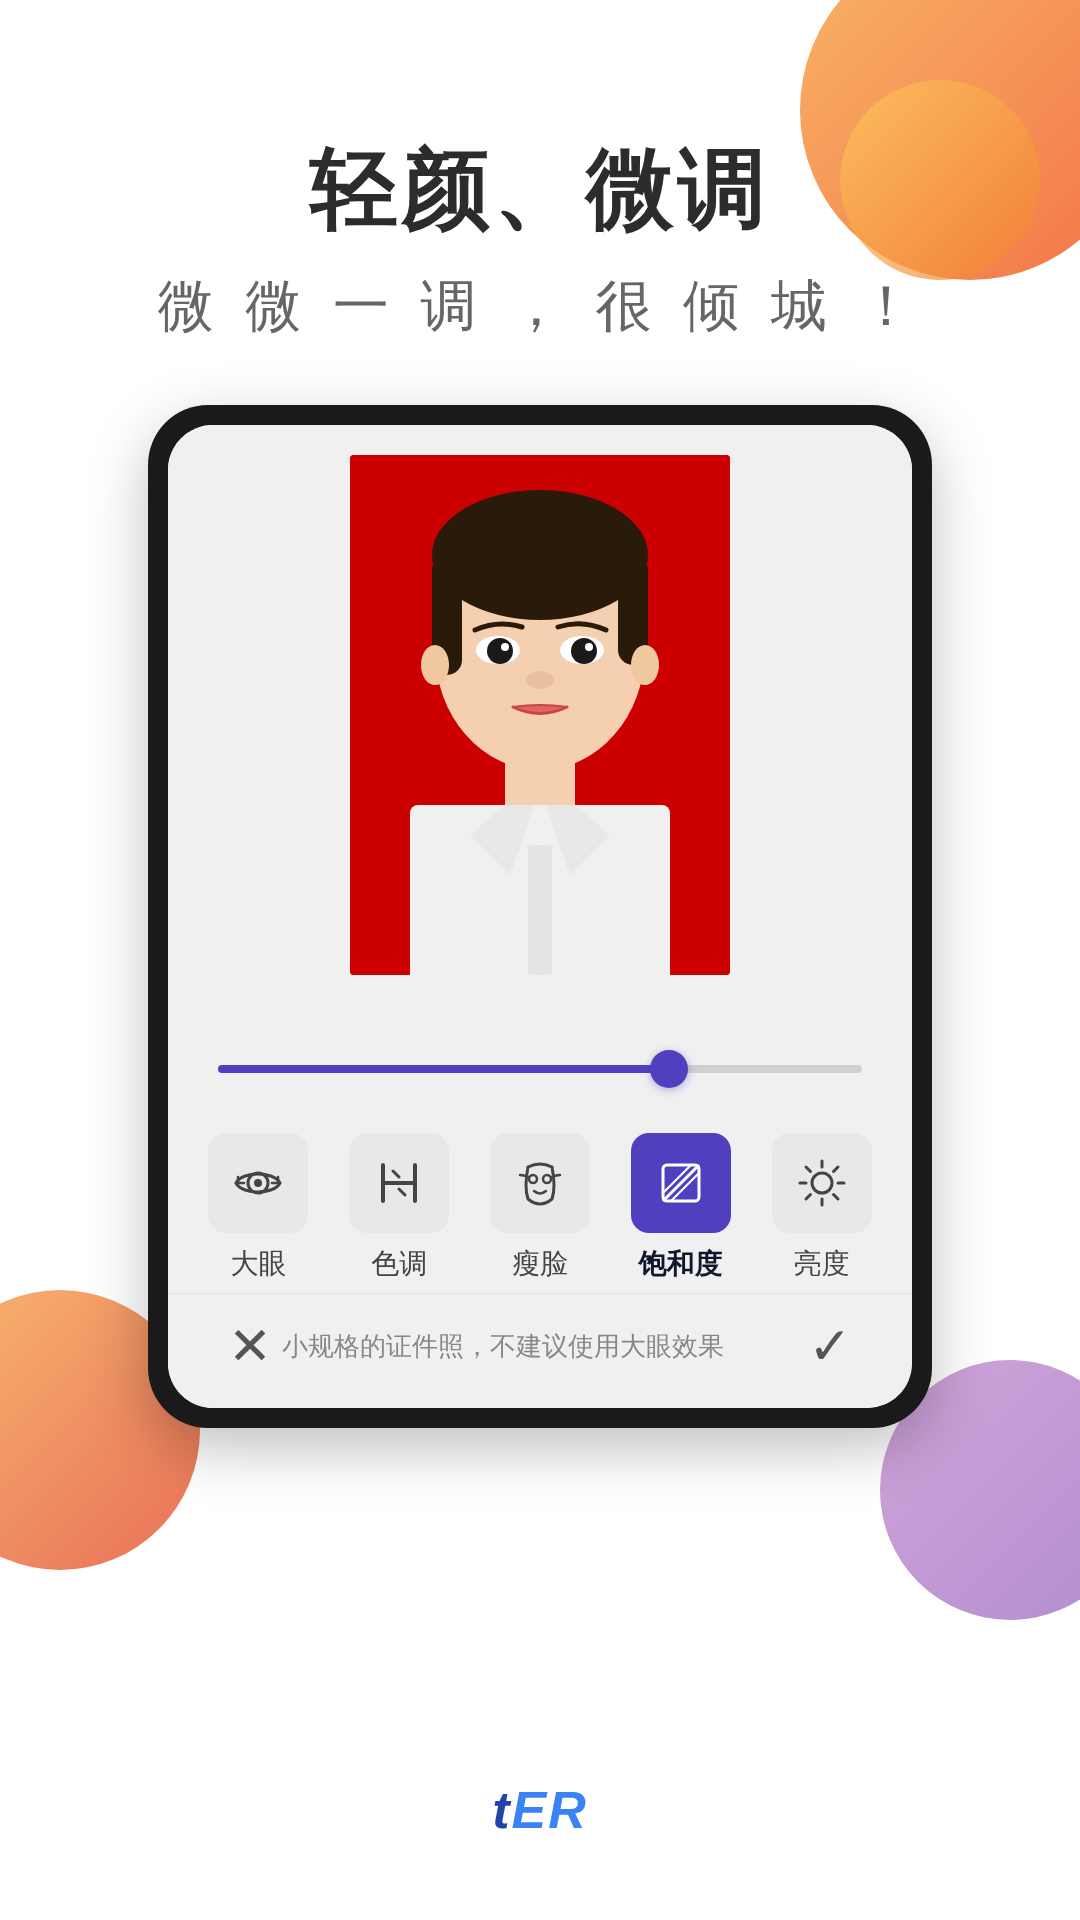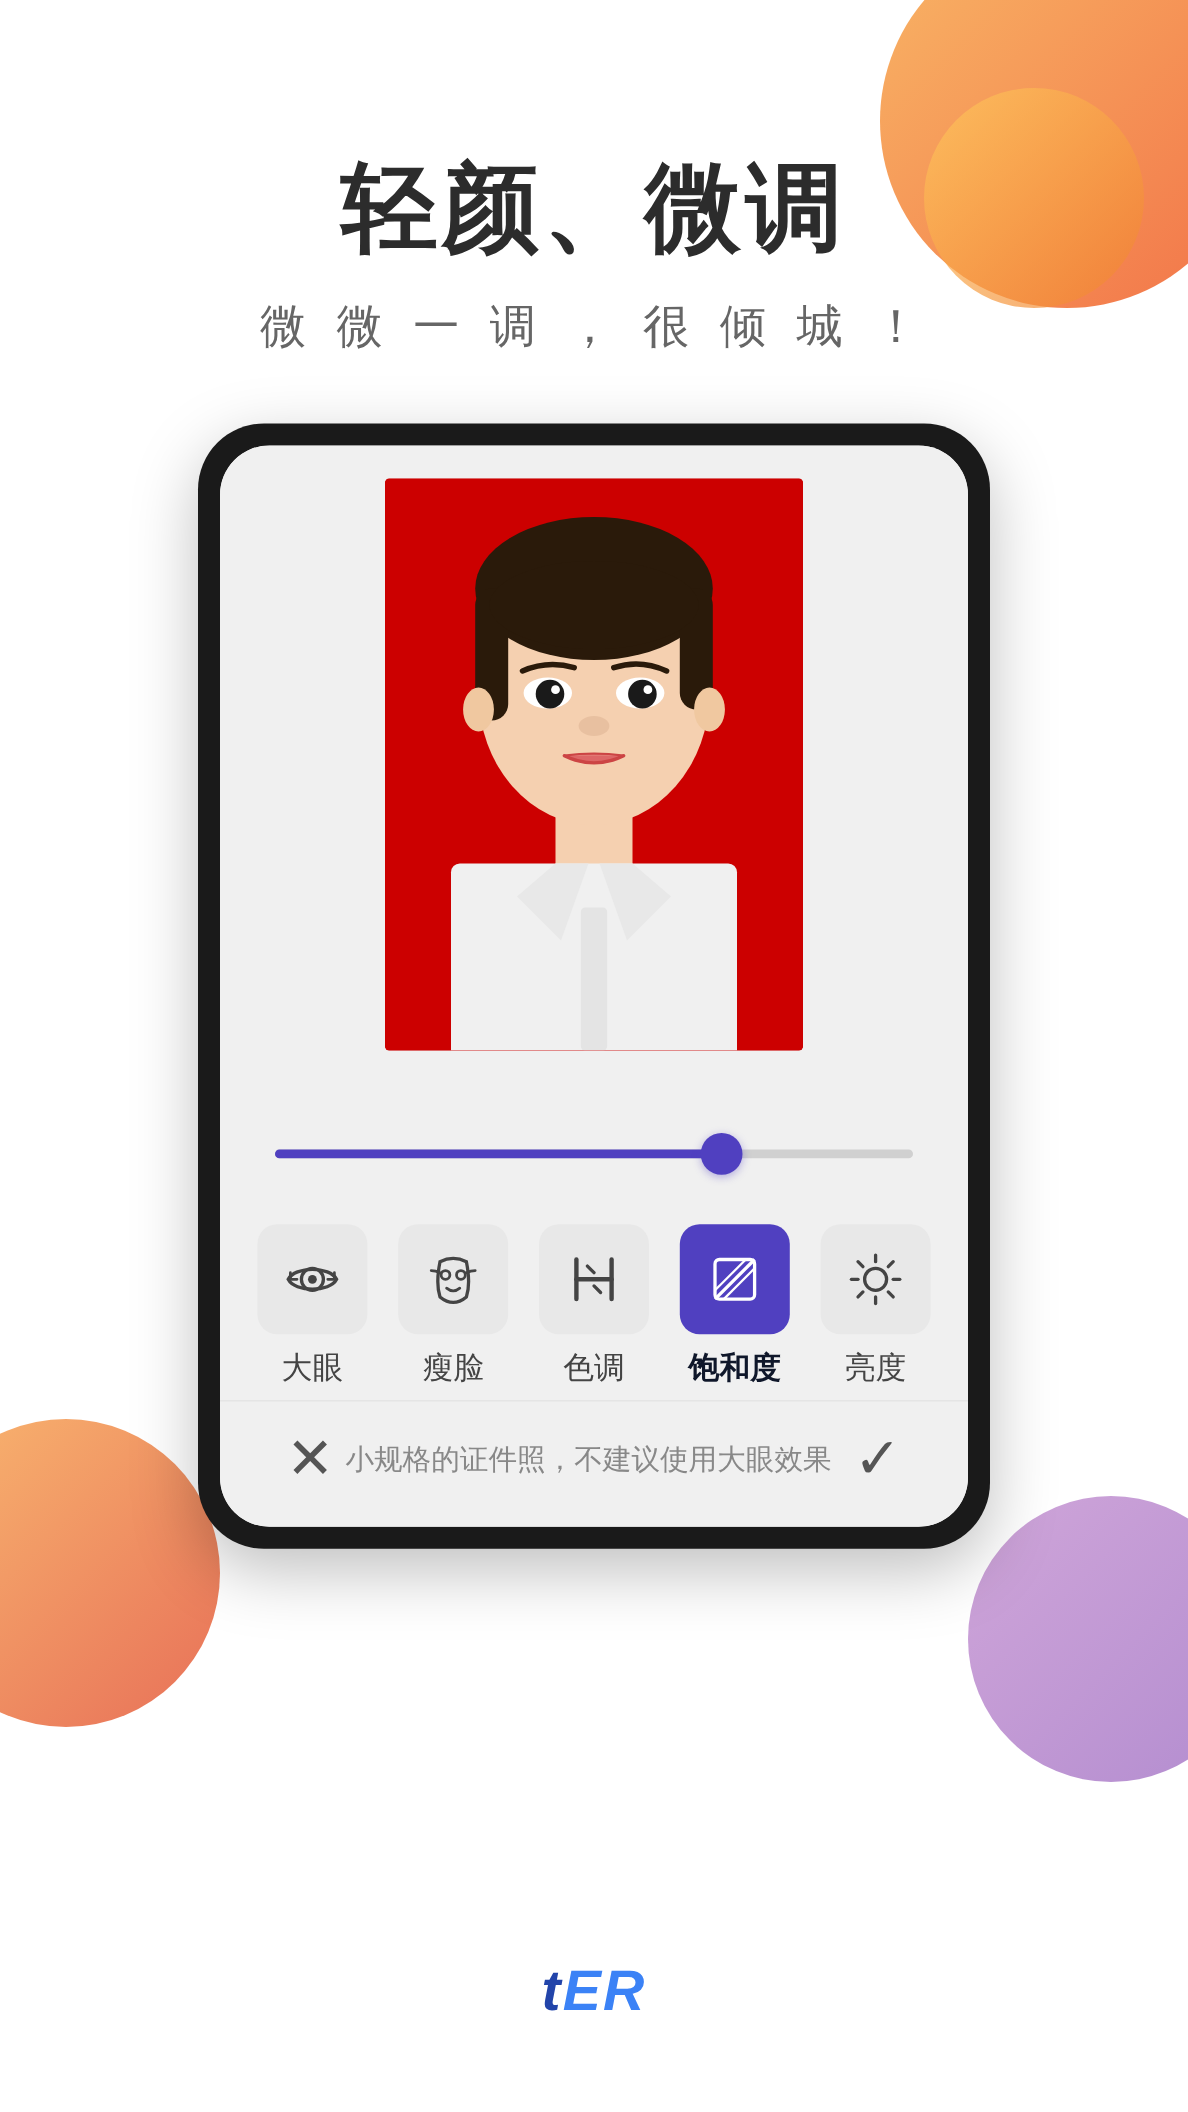--- a/index.html
+++ b/index.html
@@ -62,32 +62,32 @@
       text-align: center;
       padding-top: 130px;
     }
     .main-title {
       font-size: 88px;
       font-weight: 800;
       color: #2c2c2c;
       letter-spacing: 4px;
     }
     .sub-title {
-      font-size: 42px;
+      font-size: 56px;
       color: #666666;
       margin-top: 20px;
       letter-spacing: 8px;
     }
 
     
     .phone-wrapper {
       position: relative;
       z-index: 10;
       margin: 60px auto 0;
-      width: 720px;
+      width: 784px;
     }
     .phone-frame {
       background: #1a1a1a;
       border-radius: 60px;
       padding: 20px;
       box-shadow: 0 20px 60px rgba(0,0,0,0.25);
     }
     .phone-inner {
       background: #f0f0f0;
       border-radius: 45px;
@@ -323,49 +323,49 @@
             <svg width="52" height="52" viewBox="0 0 52 52" fill="none" xmlns="http://www.w3.org/2000/svg">
               <path d="M4 26 C10 14 42 14 48 26 C42 38 10 38 4 26Z" stroke="#444" stroke-width="3" fill="none"></path>
               <circle cx="26" cy="26" r="10" stroke="#444" stroke-width="3" fill="none"></circle>
               <circle cx="26" cy="26" r="4" fill="#444"></circle>
 
               <path d="M6 20 L6 26 L12 26" stroke="#444" stroke-width="2.5" fill="none" stroke-linecap="round"></path>
               <path d="M46 20 L46 26 L40 26" stroke="#444" stroke-width="2.5" fill="none" stroke-linecap="round"></path>
             </svg>
           </div>
           <div class="tool-label">大眼</div>
+        </div>
+
+        <div class="tool-item">
+          <div class="tool-icon-box">
+            <svg width="52" height="52" viewBox="0 0 52 52" fill="none" xmlns="http://www.w3.org/2000/svg">
+
+              <line x1="10" y1="8" x2="10" y2="44" stroke="#444" stroke-width="4" stroke-linecap="round"></line>
+              <line x1="42" y1="8" x2="42" y2="44" stroke="#444" stroke-width="4" stroke-linecap="round"></line>
+              <line x1="10" y1="26" x2="42" y2="26" stroke="#444" stroke-width="4" stroke-linecap="round"></line>
+
+              <line x1="20" y1="14" x2="26" y2="20" stroke="#444" stroke-width="3" stroke-linecap="round"></line>
+              <line x1="26" y1="32" x2="32" y2="38" stroke="#444" stroke-width="3" stroke-linecap="round"></line>
+            </svg>
+          </div>
+          <div class="tool-label">色调</div>
         </div>
 
         <div class="tool-item">
           <div class="tool-icon-box">
             <svg width="52" height="52" viewBox="0 0 52 52" fill="none" xmlns="http://www.w3.org/2000/svg">
               <path d="M14 10 Q10 30 14 42 Q26 52 38 42 Q42 30 38 10 Q26 4 14 10Z" stroke="#444" stroke-width="3" fill="none"></path>
               <circle cx="19" cy="22" r="4" stroke="#444" stroke-width="2.5" fill="none"></circle>
               <circle cx="33" cy="22" r="4" stroke="#444" stroke-width="2.5" fill="none"></circle>
               <path d="M20 34 Q26 39 32 34" stroke="#444" stroke-width="2.5" fill="none" stroke-linecap="round"></path>
               <path d="M6 18 Q10 18 14 20" stroke="#444" stroke-width="2.5" fill="none" stroke-linecap="round"></path>
               <path d="M46 18 Q42 18 38 20" stroke="#444" stroke-width="2.5" fill="none" stroke-linecap="round"></path>
             </svg>
           </div>
           <div class="tool-label">瘦脸</div>
-        </div>
-
-        <div class="tool-item">
-          <div class="tool-icon-box">
-            <svg width="52" height="52" viewBox="0 0 52 52" fill="none" xmlns="http://www.w3.org/2000/svg">
-
-              <line x1="10" y1="8" x2="10" y2="44" stroke="#444" stroke-width="4" stroke-linecap="round"></line>
-              <line x1="42" y1="8" x2="42" y2="44" stroke="#444" stroke-width="4" stroke-linecap="round"></line>
-              <line x1="10" y1="26" x2="42" y2="26" stroke="#444" stroke-width="4" stroke-linecap="round"></line>
-
-              <line x1="20" y1="14" x2="26" y2="20" stroke="#444" stroke-width="3" stroke-linecap="round"></line>
-              <line x1="26" y1="32" x2="32" y2="38" stroke="#444" stroke-width="3" stroke-linecap="round"></line>
-            </svg>
-          </div>
-          <div class="tool-label">色调</div>
         </div>
 
         <div class="tool-item">
           <div class="tool-icon-box active">
             <svg width="52" height="52" viewBox="0 0 52 52" fill="none" xmlns="http://www.w3.org/2000/svg">
 
               <rect x="8" y="8" width="36" height="36" rx="4" stroke="white" stroke-width="3" fill="none"></rect>
               <line x1="8" y1="44" x2="44" y2="8" stroke="white" stroke-width="3"></line>
               <line x1="16" y1="44" x2="44" y2="16" stroke="white" stroke-width="2"></line>
               <line x1="8" y1="36" x2="36" y2="8" stroke="white" stroke-width="2"></line>

